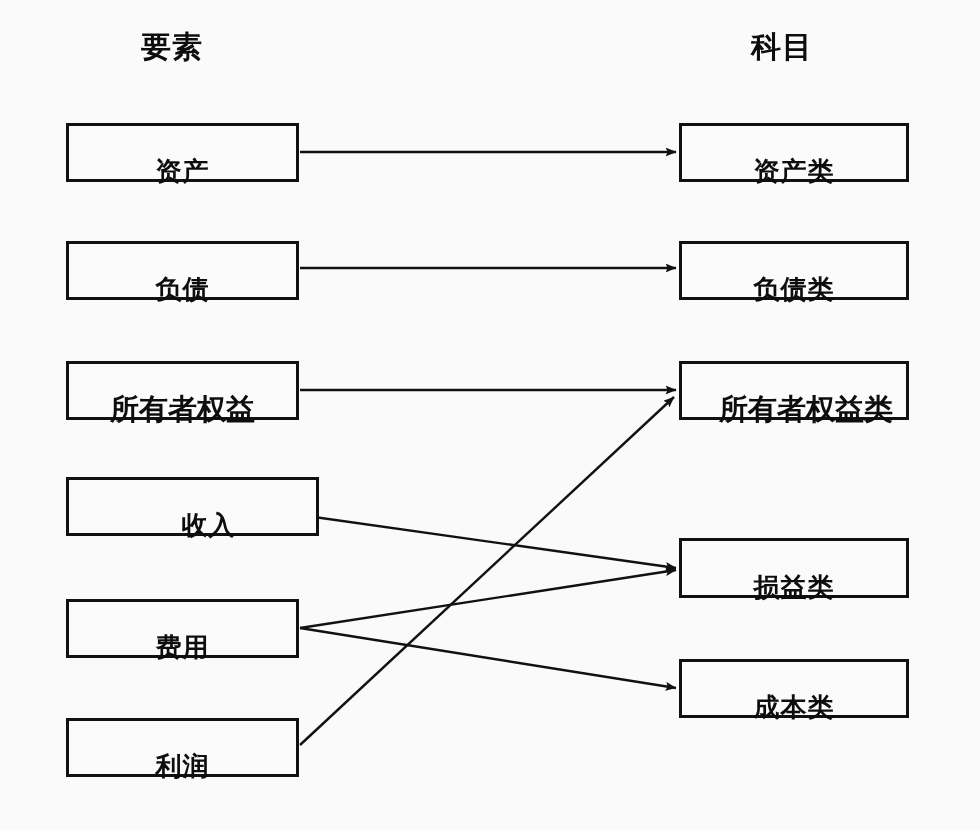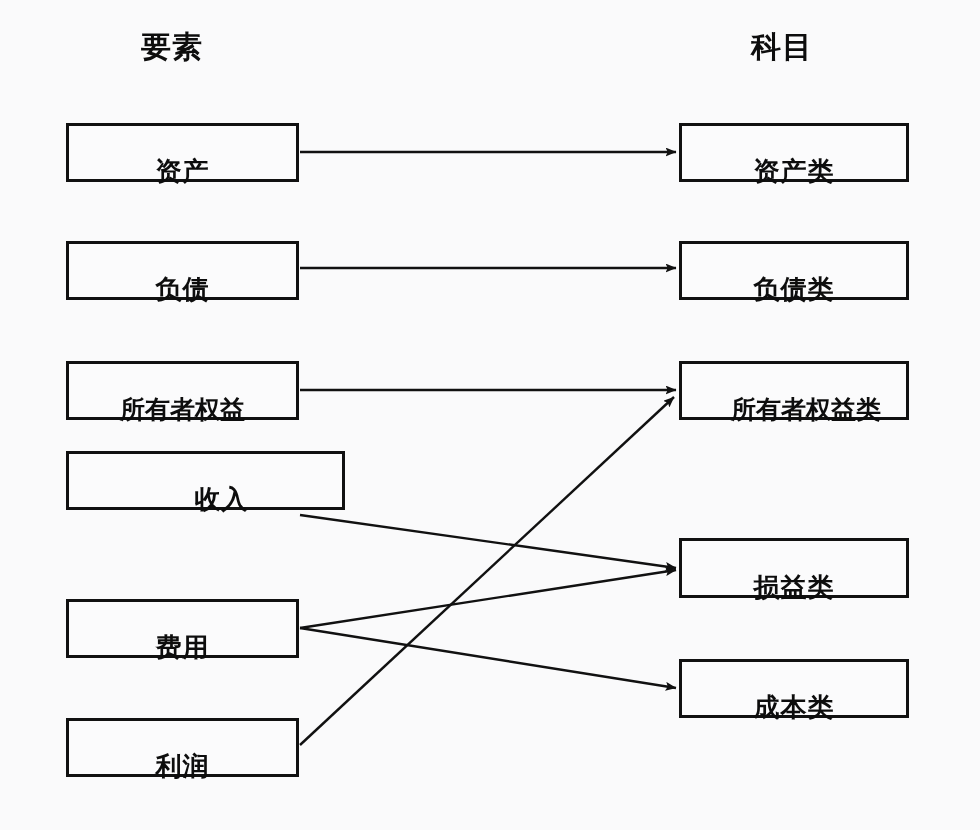--- a/index.html
+++ b/index.html
@@ -45,21 +45,21 @@
   .node-label {
     font-size: 26px;
     font-weight: bold;
     color: #0d0d0d;
     letter-spacing: 1px;
     white-space: nowrap;
     line-height: 1;
     margin-top: 37px;
   }
   .node-label.wide {
-    font-size: 25px;
+    font-size: 29px;
     letter-spacing: 0px;
   }
 
   #edge-layer {
     position: absolute;
     left: 0;
     top: 0;
     width: 980px;
     height: 830px;
     pointer-events: none;
@@ -93,21 +93,21 @@
 
   <div class="node-box" style="left: 66px; top: 123px; width: 233px; height: 59px;">
     <span class="node-label">资产</span>
   </div>
   <div class="node-box" style="left: 66px; top: 241px; width: 233px; height: 59px;">
     <span class="node-label">负债</span>
   </div>
   <div class="node-box" style="left: 66px; top: 361px; width: 233px; height: 59px;">
     <span class="node-label wide">所有者权益</span>
   </div>
-  <div class="node-box" style="left: 66px; top: 451px; width: 279px; height: 59px; padding-left: 32px;">
+  <div class="node-box" style="left: 66px; top: 477px; width: 253px; height: 59px; padding-left: 32px;">
     <span class="node-label">收入</span>
   </div>
   <div class="node-box" style="left: 66px; top: 599px; width: 233px; height: 59px;">
     <span class="node-label">费用</span>
   </div>
   <div class="node-box" style="left: 66px; top: 718px; width: 233px; height: 59px;">
     <span class="node-label">利润</span>
   </div>
 
   <div class="node-box" style="left: 679px; top: 123px; width: 230px; height: 59px;">

